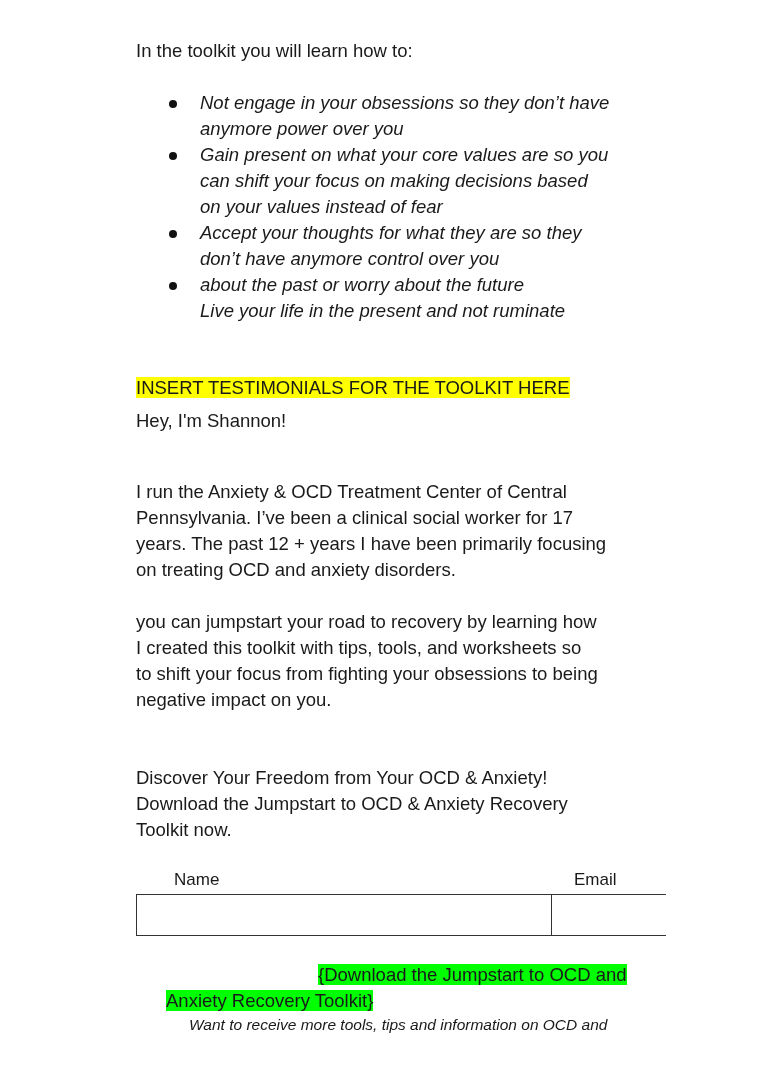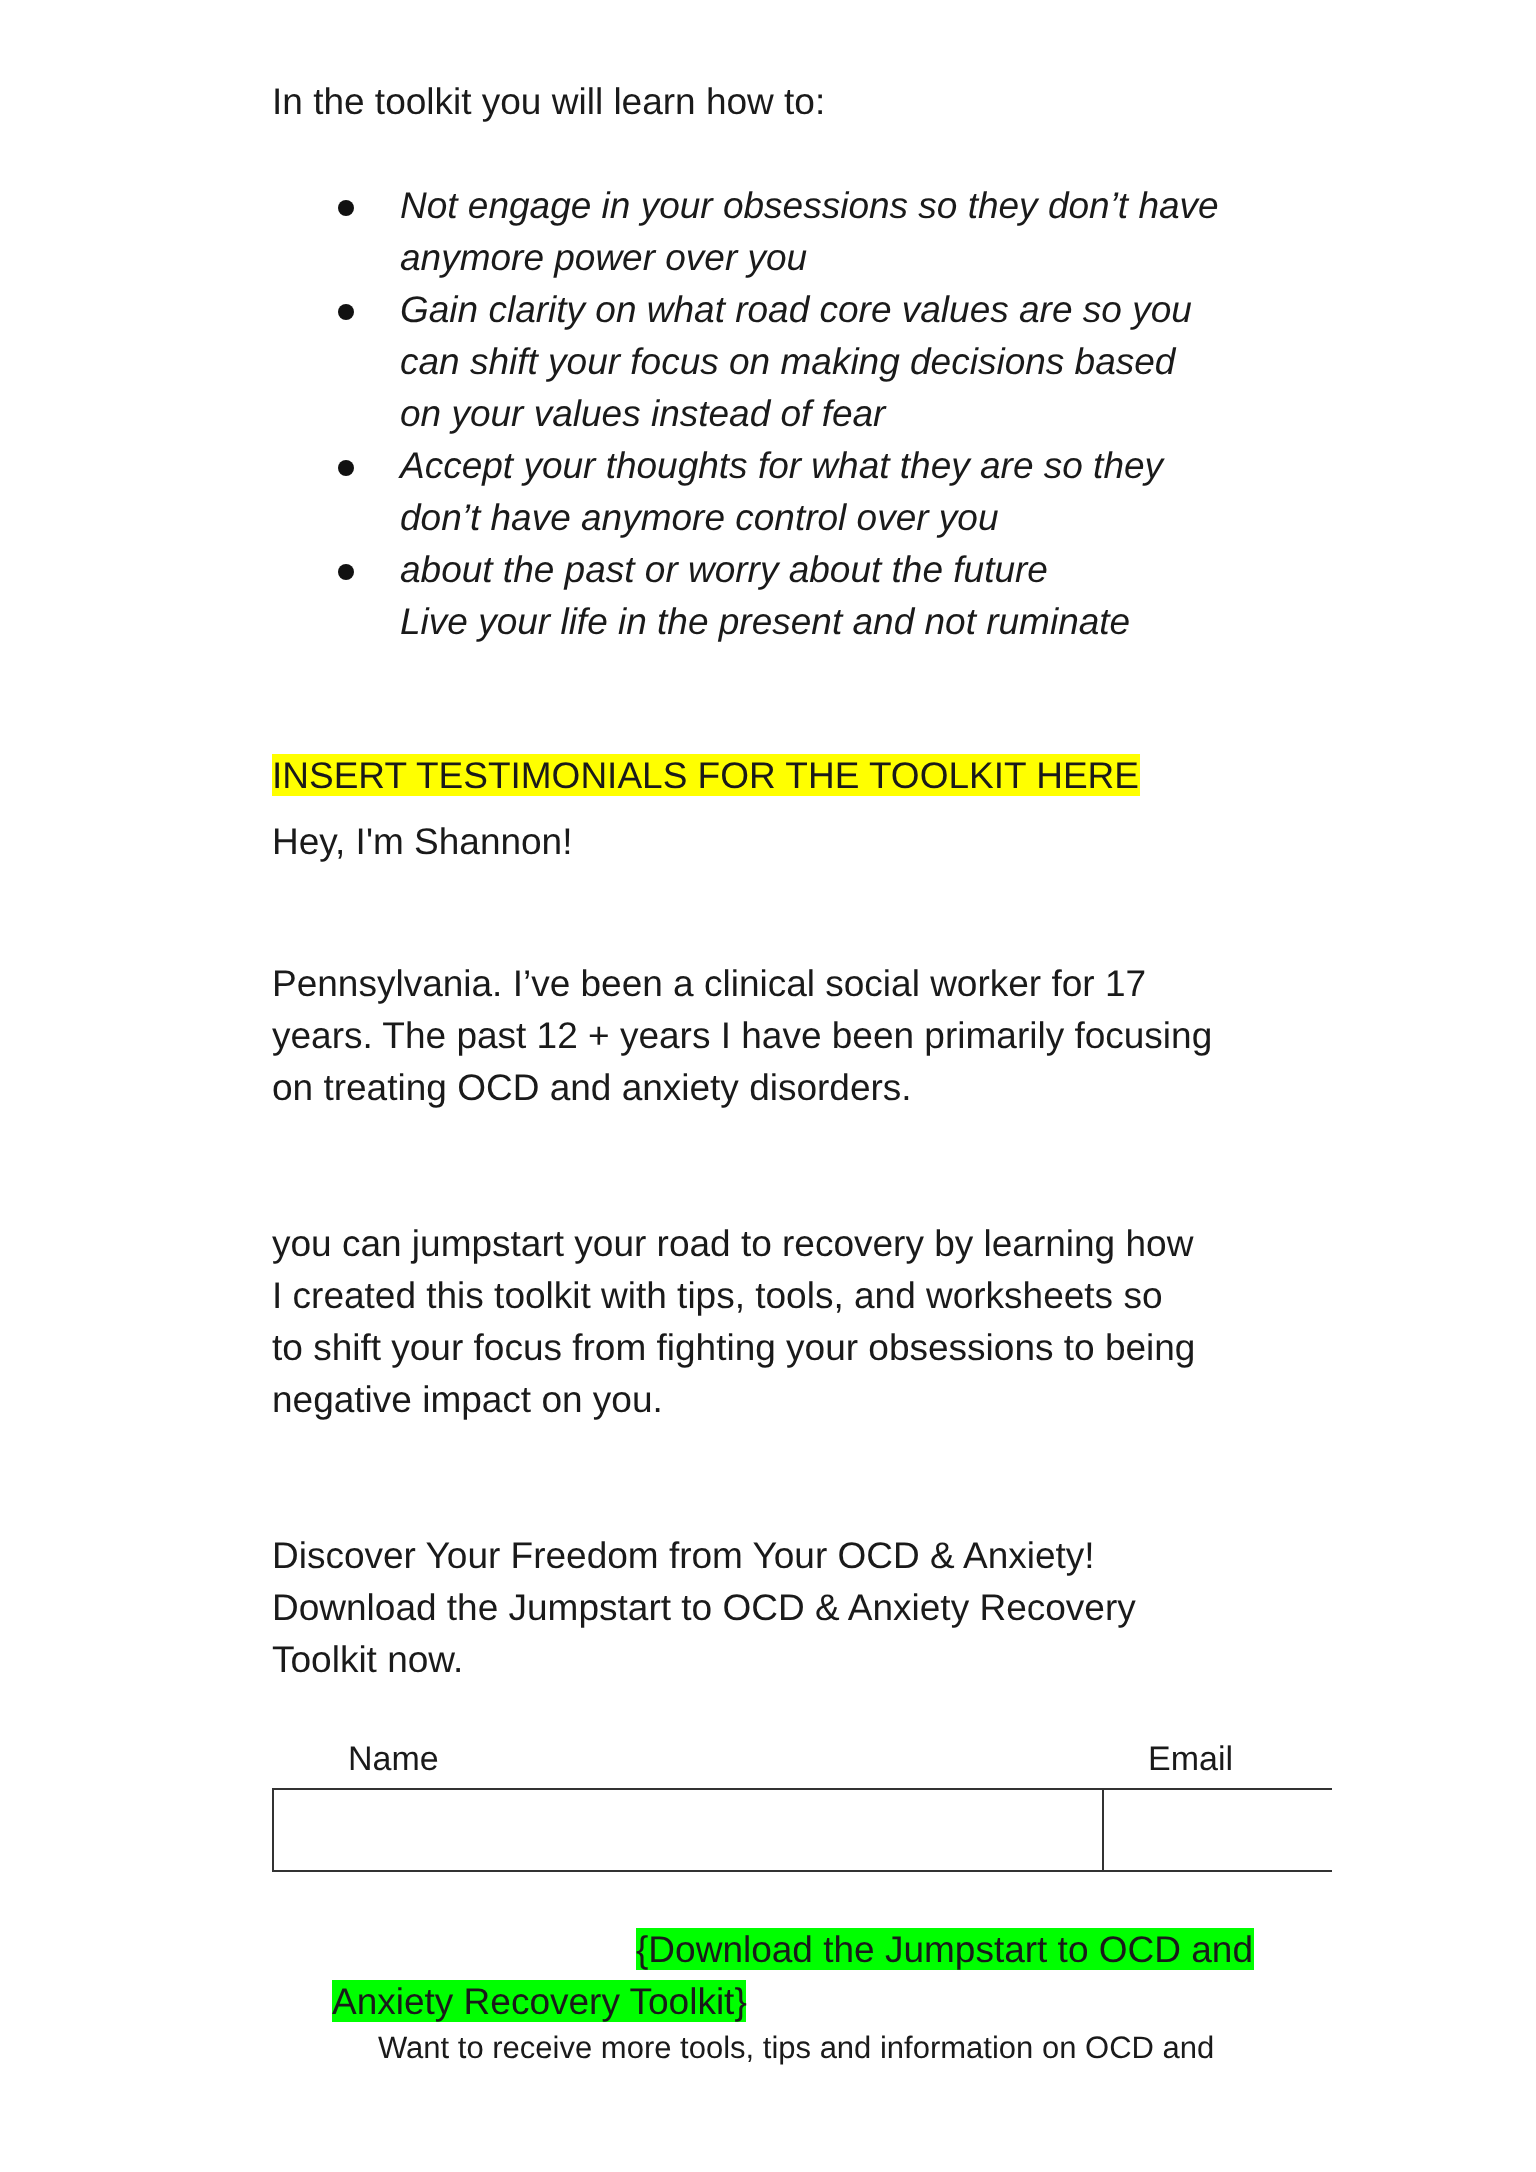--- a/index.html
+++ b/index.html
@@ -28,21 +28,21 @@
   <p class="p" style="top:38px;">In the toolkit you will learn how to:</p>
 
   <ul class="bullets">
     <li>
       <span class="dot"></span>
       <div>Not engage in your obsessions so they don’t have</div>
       <div>anymore power over you</div>
     </li>
     <li>
       <span class="dot"></span>
-      <div>Gain clarity on what road core values are so you</div>
+      <div>Gain present on what your core values are so you</div>
       <div>can shift your focus on making decisions based</div>
       <div>on your values instead of fear</div>
     </li>
     <li>
       <span class="dot"></span>
       <div>Accept your thoughts for what they are so they</div>
       <div>don’t have anymore control over you</div>
     </li>
     <li>
       <span class="dot"></span>
@@ -51,20 +51,21 @@
     </li>
   </ul>
 
   <p class="p" style="top:375px;">
     <span class="hl-yellow">INSERT TESTIMONIALS FOR THE TOOLKIT HERE</span>
   </p>
 
   <p class="p" style="top:408px;">Hey, I'm Shannon!</p>
 
   <div class="p" style="top:479px;">
+    <div>I run the Anxiety &amp; OCD Treatment Center of Central</div>
     <div>Pennsylvania. I’ve been a clinical social worker for 17</div>
     <div>years. The past 12 + years I have been primarily focusing</div>
     <div>on treating OCD and anxiety disorders.</div>
   </div>
 
   <div class="p" style="top:609px;">
     <div>you can jumpstart your road to recovery by learning how</div>
     <div>I created this toolkit with tips, tools, and worksheets so</div>
     <div>to shift your focus from fighting your obsessions to being</div>
     <div>negative impact on you.</div>
@@ -82,17 +83,17 @@
   <div class="form-table">
     <div class="name-cell"></div>
     <div class="email-cell"></div>
   </div>
 
   <div class="p" style="top:962px;">
     <div style="padding-left:152px;"><span class="hl-green">{Download the Jumpstart to OCD and</span></div>
     <div><span class="hl-green">Anxiety Recovery Toolkit}</span></div>
   </div>
 
-  <div class="small" style="top:1014px;">
+  <div class="small" style="top:1014px;font-style:italic;">
     <div style="padding-left:53px;">Want to receive more tools, tips and  information on OCD and</div>
   </div>
 
 </div>
 
 </body></html>

